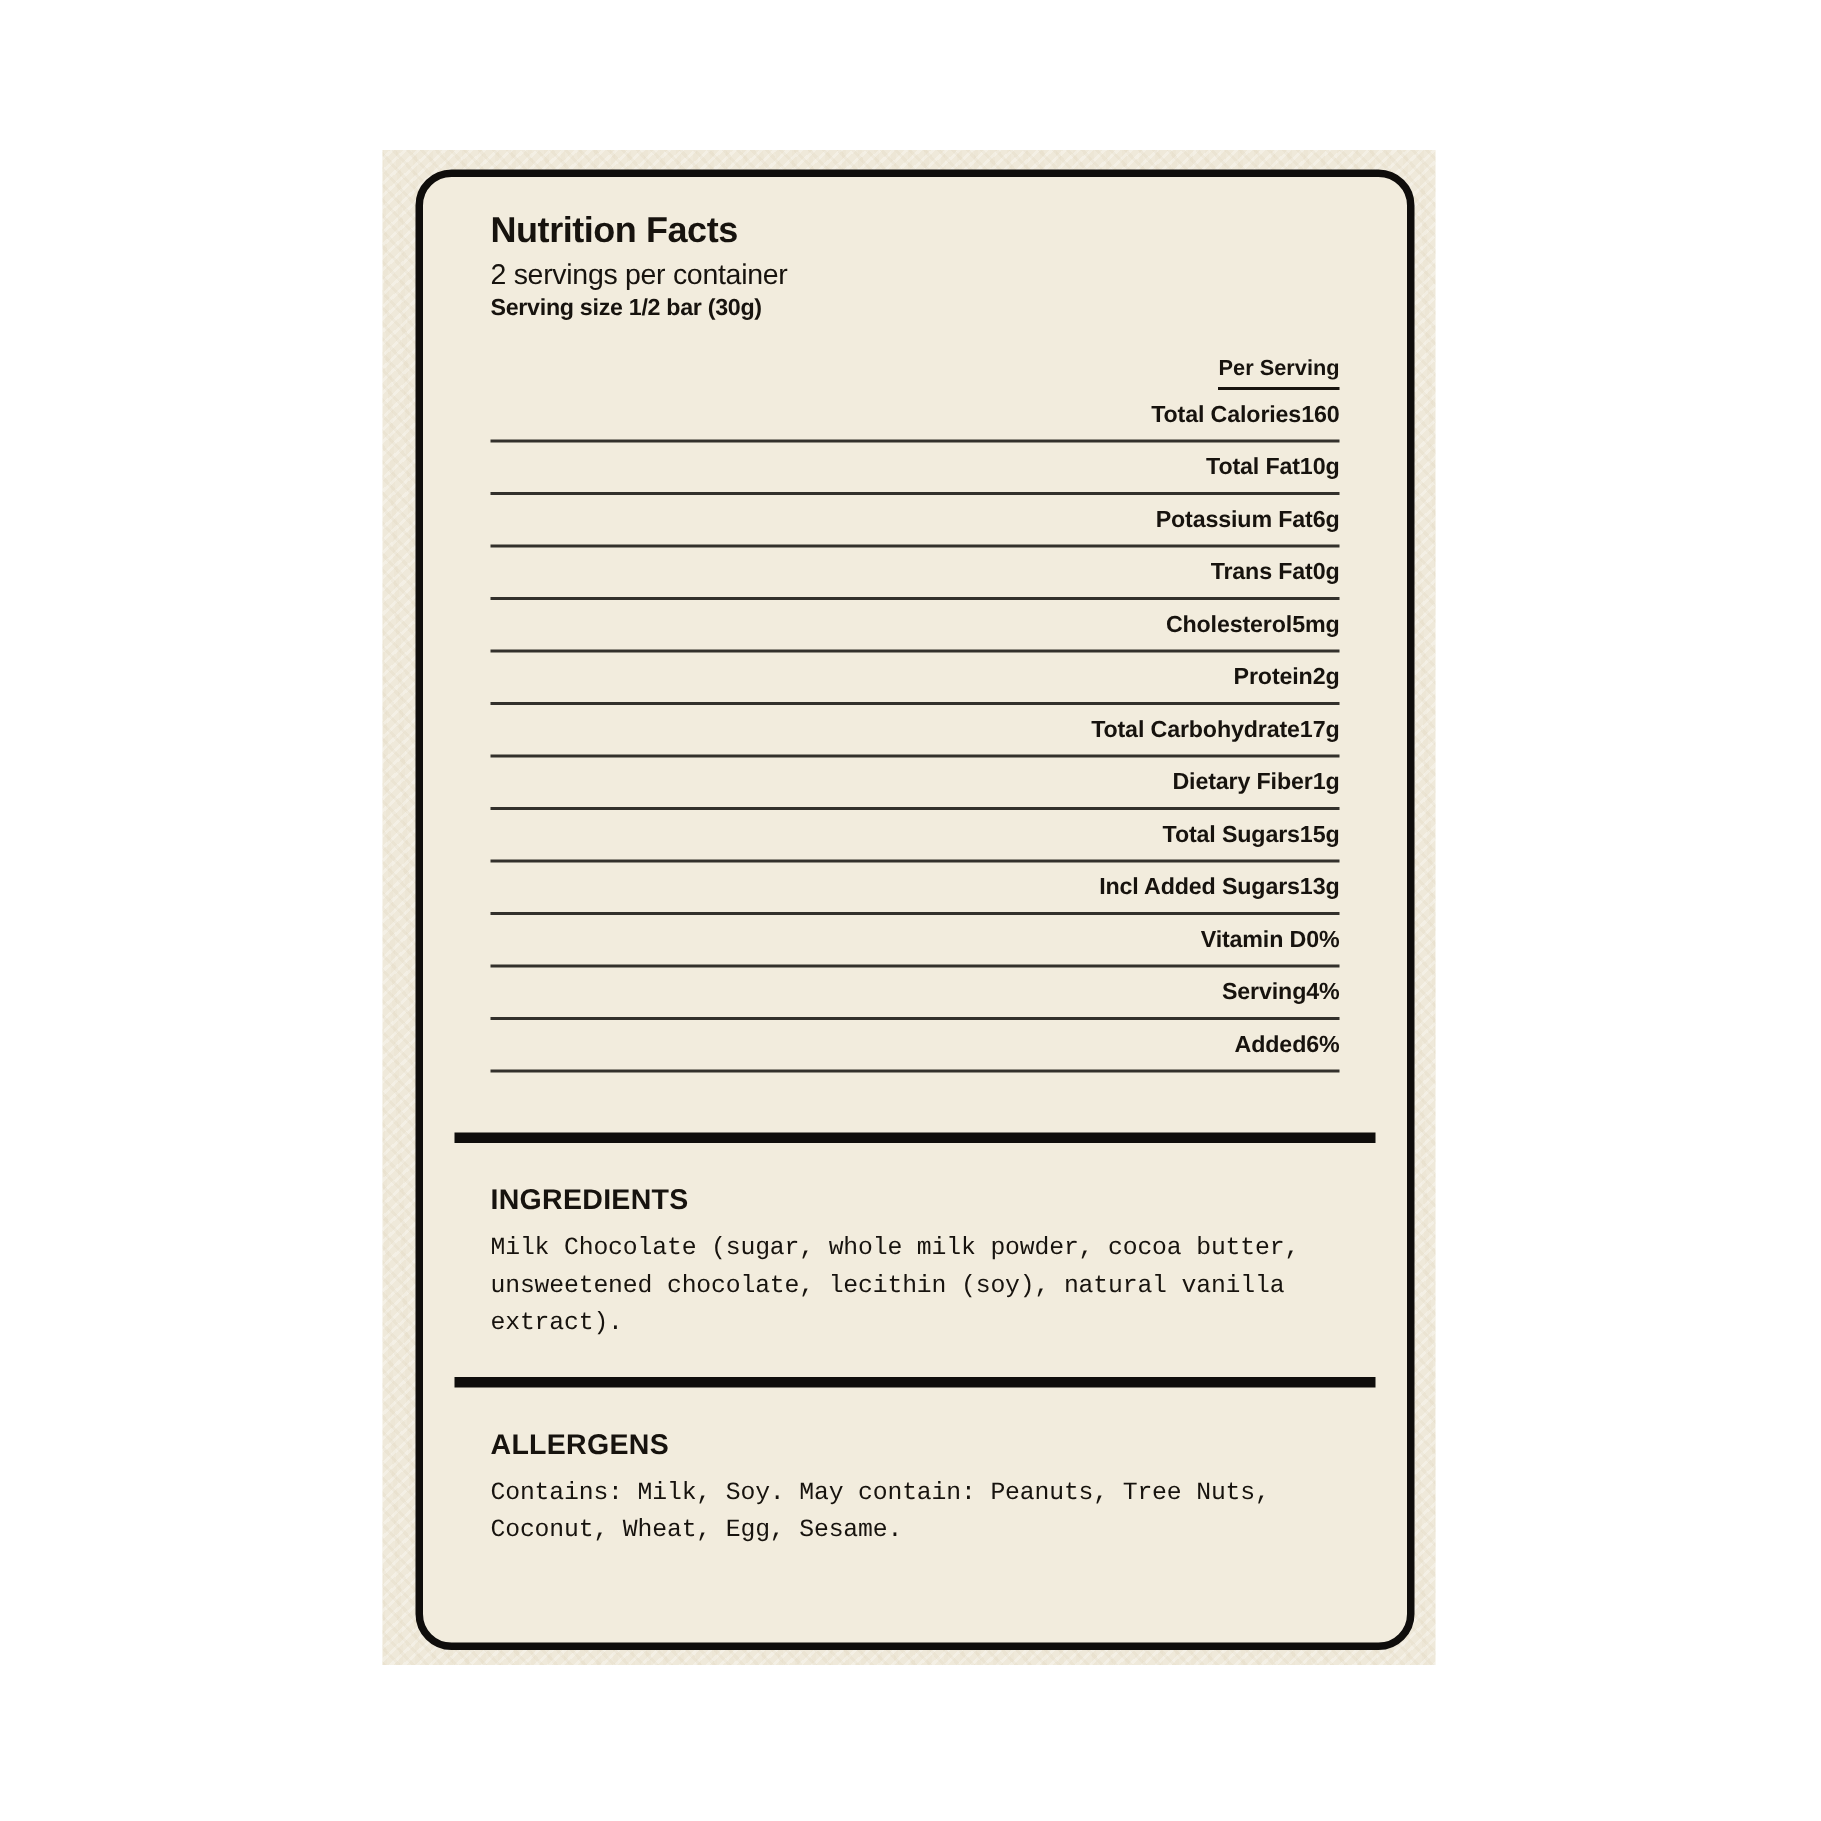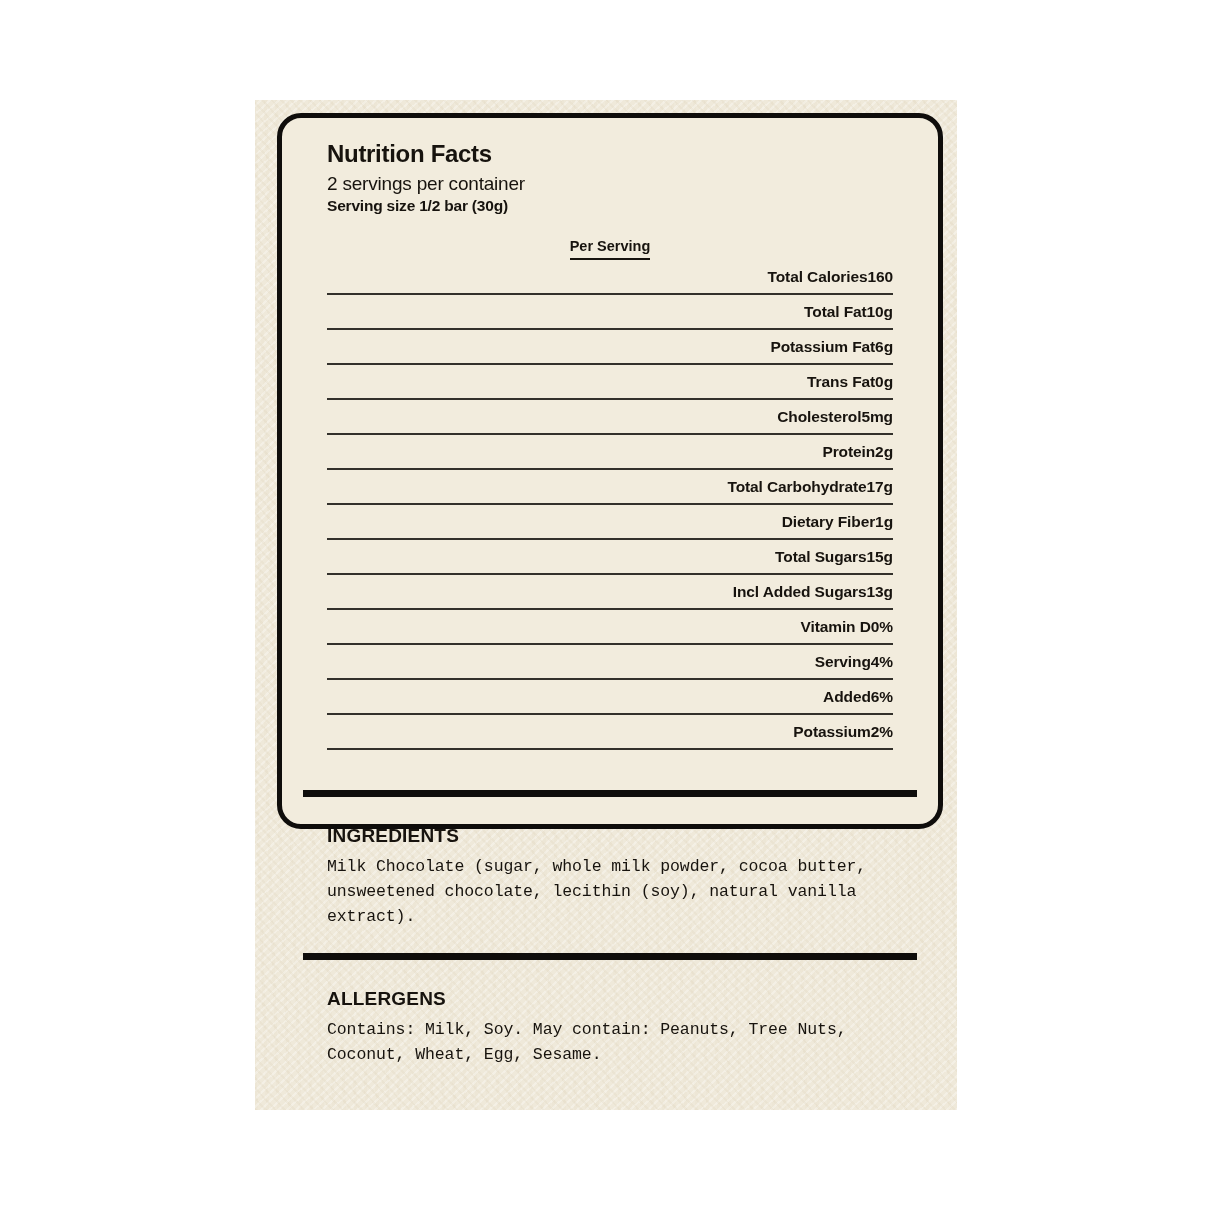--- a/index.html
+++ b/index.html
@@ -22,21 +22,21 @@
     background-image:
       repeating-linear-gradient(47deg, rgba(214,201,172,0.16) 0 2px, rgba(255,255,255,0) 2px 7px),
       repeating-linear-gradient(-43deg, rgba(255,255,255,0.30) 0 2px, rgba(255,255,255,0) 2px 6px),
       repeating-linear-gradient(88deg, rgba(223,211,184,0.12) 0 3px, rgba(255,255,255,0) 3px 11px);
   }
   .card {
     position: absolute;
     left: 22px;
     top: 13px;
     width: 666px;
-    height: 716px;
+    height: 987px;
     box-sizing: border-box;
     background: #f2ecdd;
     border: 5px solid #0f0d0b;
     border-radius: 24px;
   }
   .content {
     box-sizing: border-box;
     width: 100%;
     height: 100%;
     padding: 22px 21px 24px 21px;
@@ -59,21 +59,21 @@
   }
   .nf-serving-size {
     margin: 0;
     font-size: 15.5px;
     line-height: 19px;
     font-weight: 700;
     letter-spacing: -0.2px;
   }
   .per-serving-row {
     margin-top: 22px;
-    text-align: center;
+    text-align: right;
   }
   .per-serving {
     display: inline-block;
     font-size: 14.5px;
     font-weight: 700;
     line-height: 18px;
     padding-bottom: 3px;
     border-bottom: 2px solid #17130e;
   }
   .nf-table { margin-top: 0; }
@@ -175,24 +175,20 @@
           <span class="val">0%</span>
         </div>
         <div class="nf-row">
           <span class="lbl">Serving</span>
           <span class="val">4%</span>
         </div>
         <div class="nf-row">
           <span class="lbl">Added</span>
           <span class="val">6%</span>
         </div>
-        <div class="nf-row">
-          <span class="lbl">Potassium</span>
-          <span class="val">2%</span>
-        </div>
       </div>
 
       <div class="bar"></div>
 
       <div class="pad">
         <h2 class="section-heading">INGREDIENTS</h2>
         <p class="section-body">Milk Chocolate (sugar, whole milk powder, cocoa butter, unsweetened chocolate, lecithin (soy), natural vanilla extract).</p>
       </div>
 
       <div class="bar second"></div>

